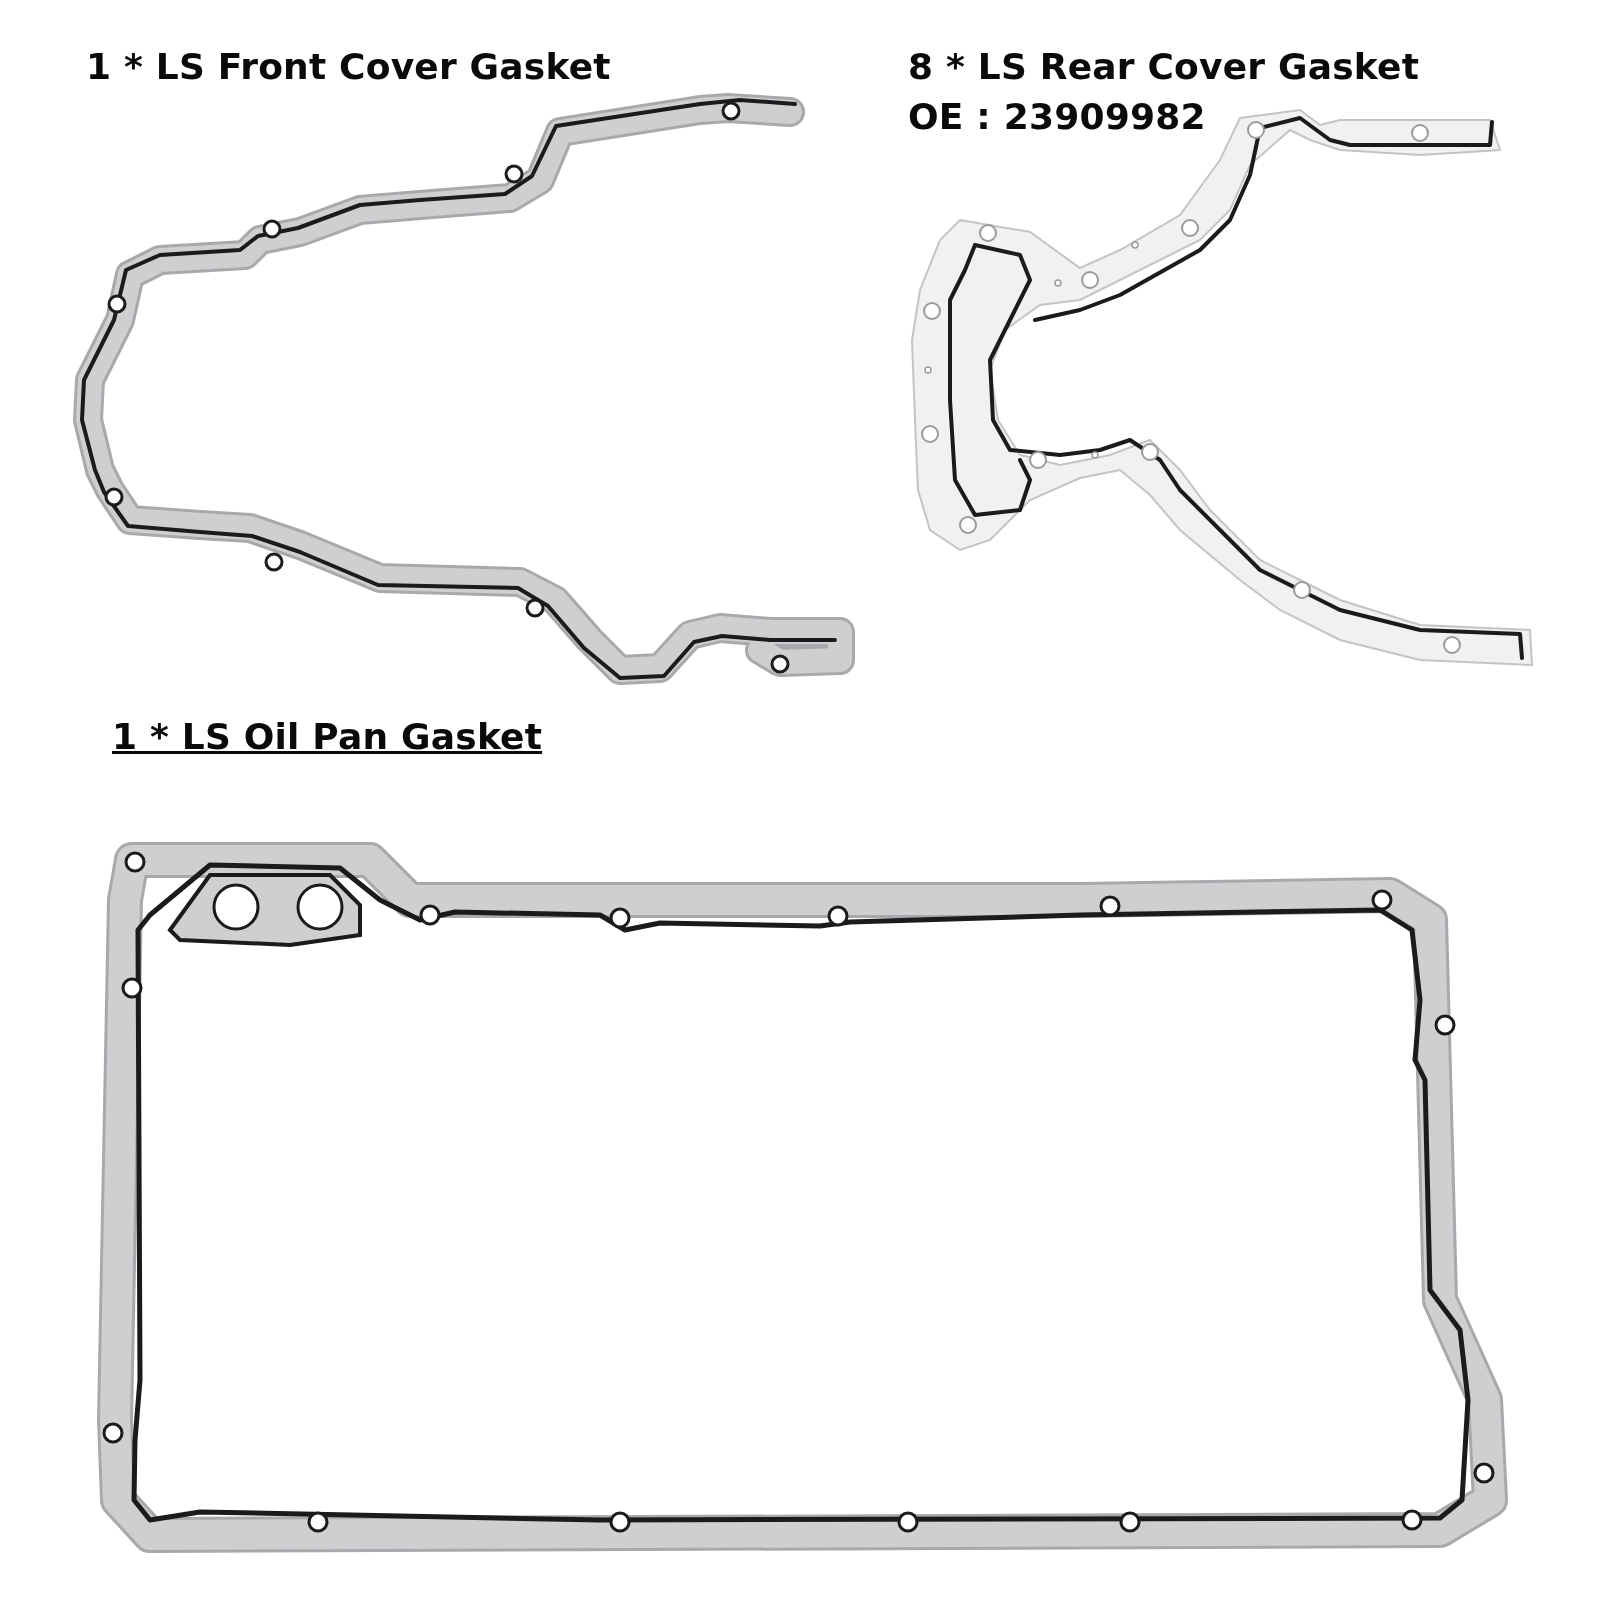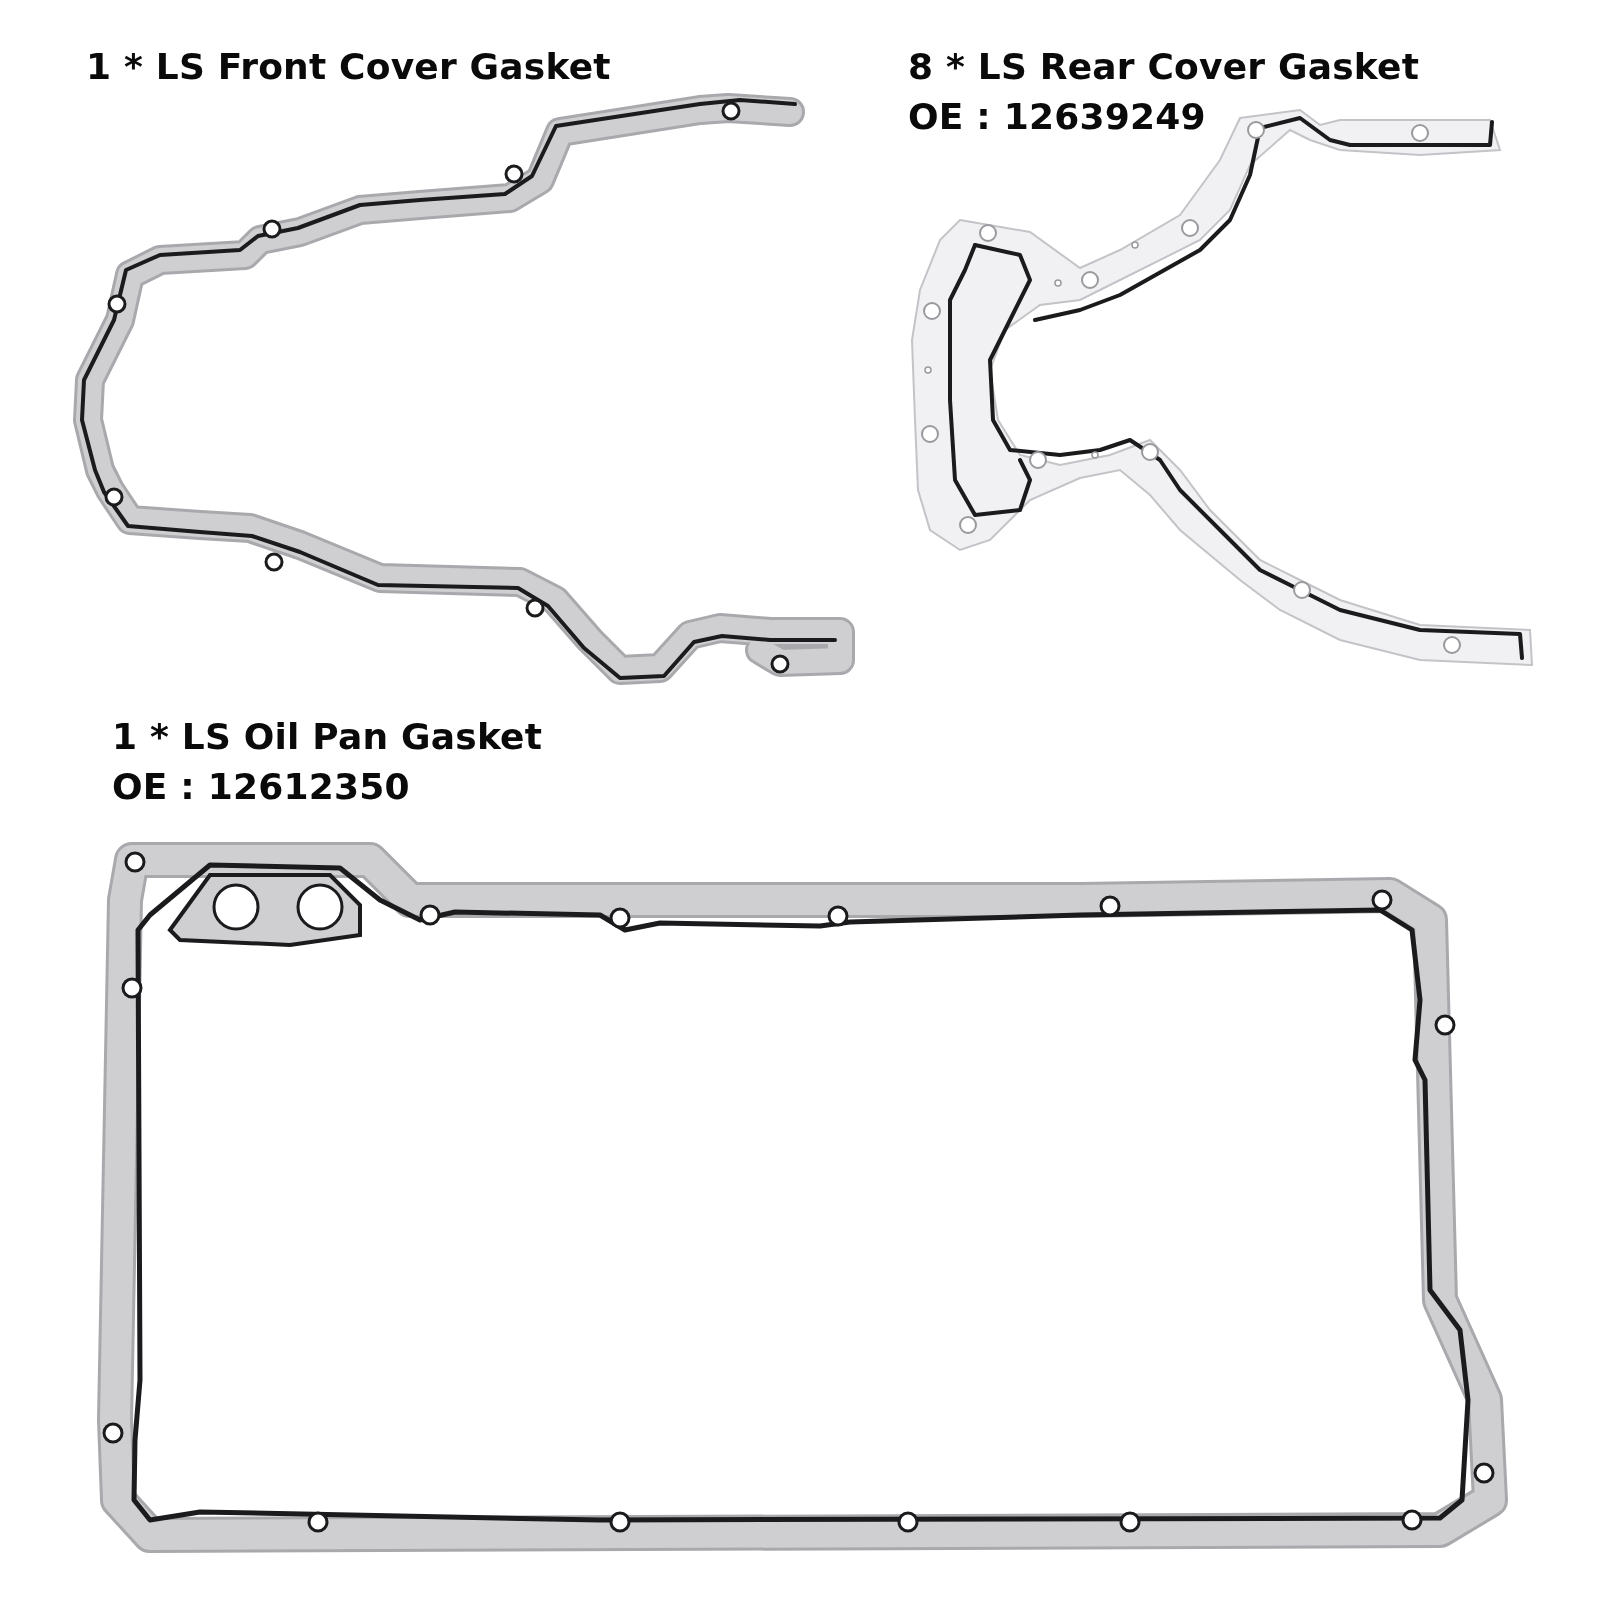--- a/index.html
+++ b/index.html
@@ -16,26 +16,25 @@
 </style>
 </head>
 <body>
 
 <div class="label" style="left:86px; top:42px;">
   <span>1 * LS Front Cover Gasket</span>
 </div>
 
 <div class="label" style="left:908px; top:42px;">
   <span>8 * LS Rear Cover Gasket</span>
-  <span>OE : 12639249</span>
+  <span>OE : 23909982</span>
 </div>
 
-<div class="label" style="left:112px; top:712px;">
+<div class="label" style="left:112px; top:712px;text-decoration:underline;">
   <span>1 * LS Oil Pan Gasket</span>
-  <span>OE : 12612350</span>
 </div>
 
 <svg class="gasket" width="1600" height="1600">
   <g>
     <path class="plate-edge" stroke-width="30" d="M790,112 L728,108 L700,110 L560,132 L540,180 L510,198 L420,205 L360,210 L300,232 L260,240 L245,255 L160,260 L130,275 L120,320 L90,380 L88,420 L100,470 L110,490 L130,520 L200,525 L250,528 L300,545 L380,578 L520,582 L555,600 L590,640 L620,670 L660,668 L690,635 L720,628 L770,632 L840,632 L840,660 L780,662 L760,650"></path>
     <path class="plate" stroke-width="24" d="M790,112 L728,108 L700,110 L560,132 L540,180 L510,198 L420,205 L360,210 L300,232 L260,240 L245,255 L160,260 L130,275 L120,320 L90,380 L88,420 L100,470 L110,490 L130,520 L200,525 L250,528 L300,545 L380,578 L520,582 L555,600 L590,640 L620,670 L660,668 L690,635 L720,628 L770,632 L840,632 L840,660 L780,662 L760,650"></path>
     <path class="bead" stroke-width="4" d="M795,104 L740,100 L700,104 L556,126 L532,176 L505,194 L420,200 L360,205 L298,228 L258,236 L240,250 L160,255 L126,270 L114,320 L84,380 L82,420 L95,470 L104,492 L128,526 L200,532 L252,536 L300,552 L378,585 L518,588 L548,606 L584,648 L620,678 L664,676 L694,642 L722,636 L770,640 L835,640"></path>
     <circle class="hole" cx="731" cy="111" r="8"></circle>
     <circle class="hole" cx="514" cy="174" r="8"></circle>
     <circle class="hole" cx="272" cy="229" r="8"></circle>

